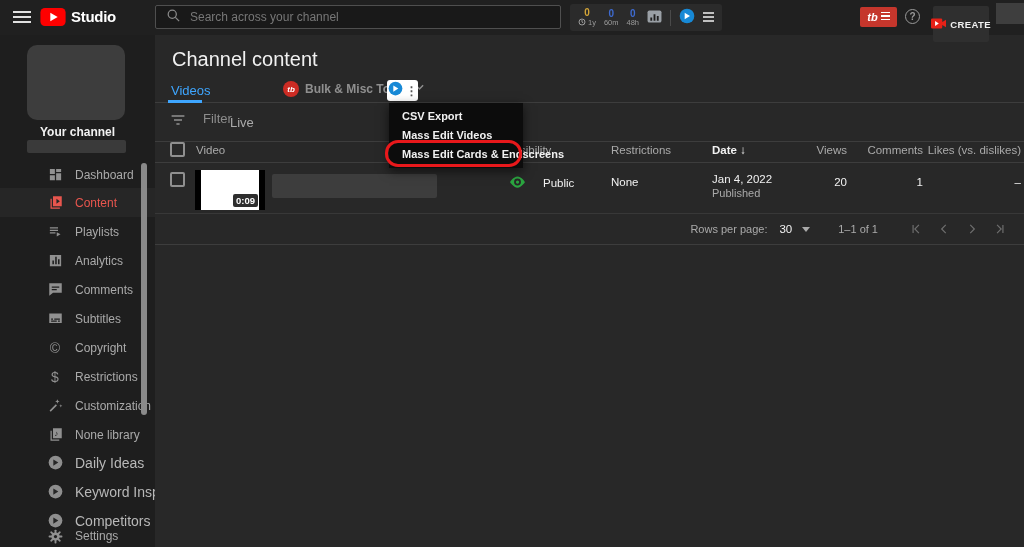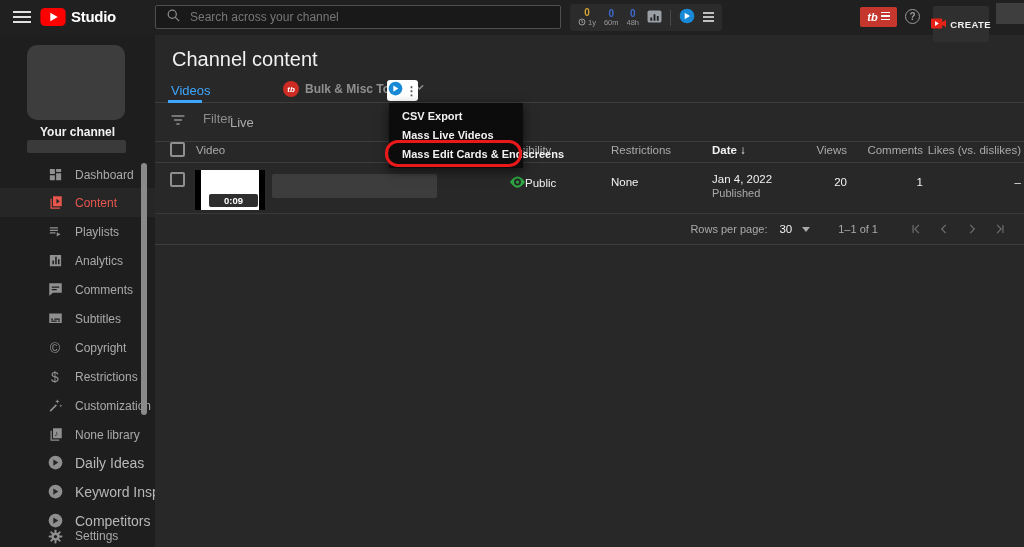--- a/index.html
+++ b/index.html
@@ -75,25 +75,25 @@
   .filterrow input::placeholder { color:#8c8c8c; }
   .chk { width:15px; height:15px; border:2px solid #8f8f8f; border-radius:2px; background:transparent; cursor:pointer; }
   .headrow { position:absolute; left:0; top:102px; width:869px; height:26px; border-bottom:1px solid #3d3d3d; font-size:11.5px; color:#aaa; }
   .headrow .chk { position:absolute; left:15px; top:5px; }
   .hcol { position:absolute; top:7px; white-space:nowrap; }
   .vidrow { position:absolute; left:0; top:128px; width:869px; height:51px; border-bottom:1px solid #383838; }
   .vidrow .chk { position:absolute; left:15px; top:9px; }
   .thumb { position:absolute; left:40px; top:7px; width:70px; height:40px; background:#000; cursor:pointer; }
   .thumb .wh { position:absolute; left:6px; right:6px; top:0; bottom:0; background:#fff; }
   .dur { position:absolute; right:7px; bottom:3px; background:rgba(0,0,0,.82); color:#fff; font-size:9.5px;
-    font-weight:700; padding:1px 15px; border-radius:2px;margin-top:20px; }
+    font-weight:700; padding:1px 3px; border-radius:2px;margin-top:20px; }
   .titlebar { position:absolute; left:117px; top:11px; width:165px; height:24px; background:#3d3d3d; border-radius:2px; }
   .cell { position:absolute; font-size:11.5px; color:#f1f1f1; white-space:nowrap; }
   .sub { font-size:11px; color:#aaa; }
-  .visf { position:absolute; left:355px; top:11px; display:flex; align-items:center; gap:0; }
+  .visf { position:absolute; left:355px; top:11px; display:flex; align-items:center; gap:18px; }
   .pagerow { position:absolute; left:0; top:179px; width:869px; height:31px; border-bottom:1px solid #3d3d3d;
     display:flex; align-items:center; justify-content:flex-end; padding-right:10px; }
   .pagerow .rpp { font-size:11px; color:#aaa; margin-right:12px; }
   .pagerow .rppv { font-size:11.5px; color:#f1f1f1; font-weight:500; }
   .ddarrow { width:0; height:0; border-left:4px solid transparent; border-right:4px solid transparent;
     border-top:5px solid #aaa; margin-left:10px; margin-right:28px; cursor:pointer; }
   .pagerow .range { font-size:11px; color:#aaa; margin-right:24px; }
   .navbtn { width:28px; height:20px; display:flex; align-items:center; justify-content:center; cursor:pointer; }
 
   
@@ -425,17 +425,17 @@
     <span class="navbtn">
         <svg width="14" height="14" viewBox="0 0 24 24">
           <path d="M17 5v14M7 5l7 7-7 7" stroke="#6f6f6f" stroke-width="2" fill="none"></path>
         </svg>
       </span>
   </div>
 </div>
 
 <div id="menu">
   <div class="menu-item">CSV Export</div>
-  <div class="menu-item">Mass Live Videos</div>
+  <div class="menu-item">Mass Edit Videos</div>
   <div class="menu-item">Mass Edit Cards &amp; Endscreens</div>
 </div>
 
 <div id="redbox"></div>
 
 </body></html>

